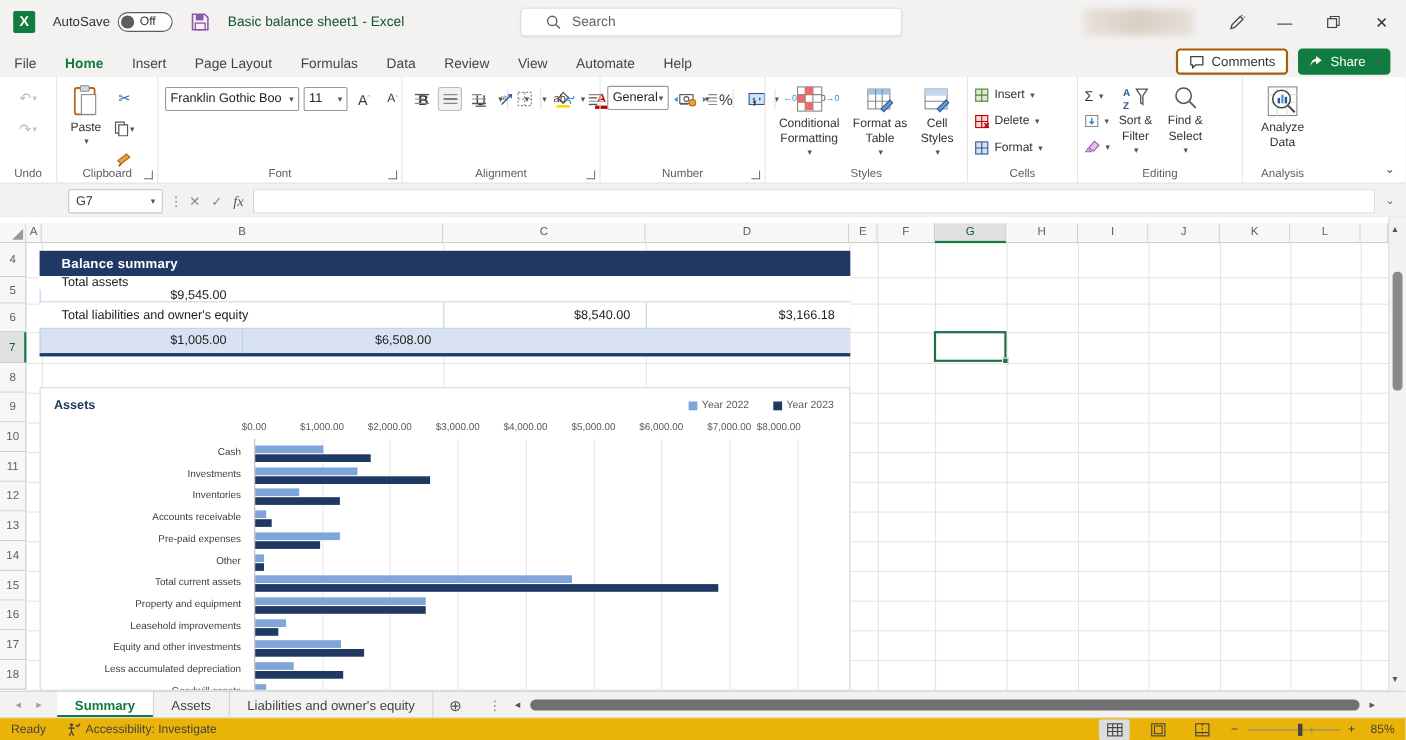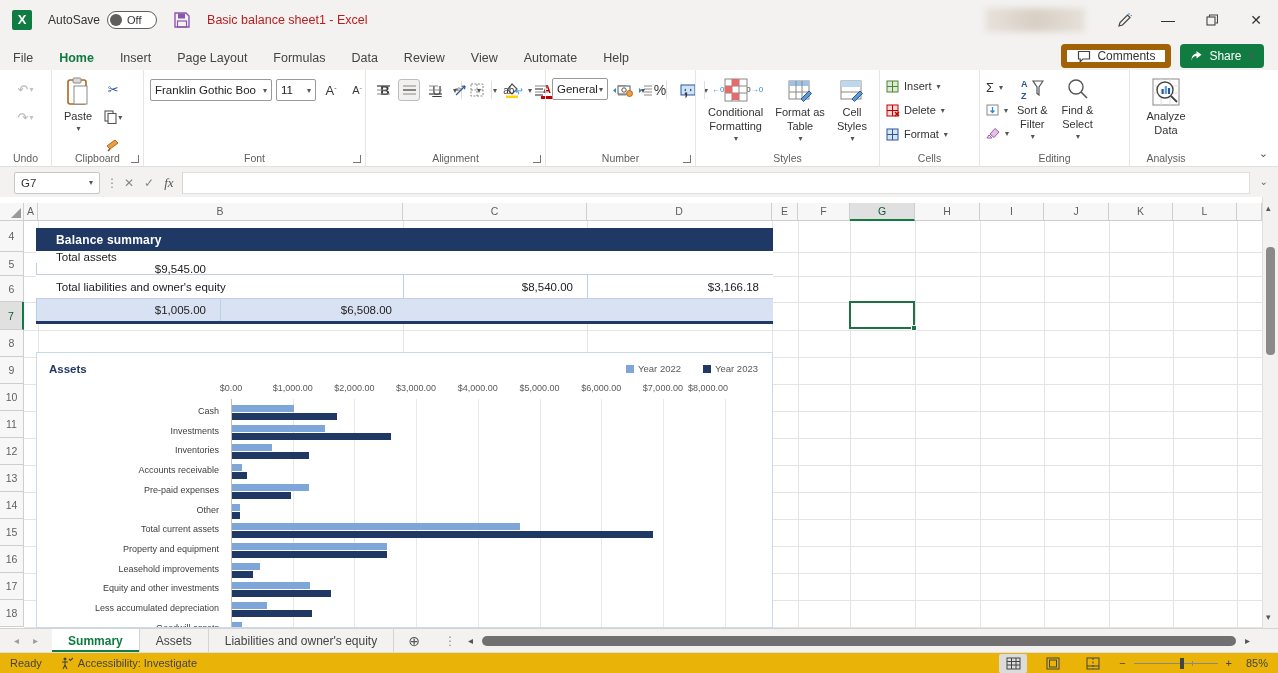--- a/index.html
+++ b/index.html
@@ -9,36 +9,36 @@
 
   
   .titlebar { position:absolute; left:0; top:0; width:100%; height:40px; display:flex; align-items:center; }
   .xl-icon { width:20px; height:20px; margin-left:12px; position:relative; background:#107C41; border-radius:2px; }
   .xl-icon::after { content:"X"; position:absolute; left:0; top:0; width:20px; height:20px; color:#fff; font-weight:bold; font-size:13px; line-height:20px; text-align:center; }
   .autosave { display:flex; align-items:center; margin-left:16px; gap:7px; font-size:12px; color:#333; }
   .toggle { width:50px; height:18px; border:1px solid #605e5c; border-radius:9px; display:flex; align-items:center; background:#fff; }
   .knob { width:12px; height:12px; border-radius:50%; background:#605e5c; margin-left:2px; }
   .toggle-label { font-size:11px; margin-left:5px; color:#333; }
   .save-ico { margin-left:16px; width:18px; height:18px; position:relative; }
-  .doc-title { margin-left:16px; font-size:12.5px; color:#b91c1c; }
+  .doc-title { margin-left:16px; font-size:12.5px; color:#14532d; }
   .searchbox { position:absolute; left:473px; top:7px; width:347px; height:26px; background:#fff; border:1px solid #e1dfdd; border-radius:4px; display:flex; align-items:center; box-shadow:0 1px 2px rgba(0,0,0,.06); }
   .searchbox .mag { margin-left:22px; }
   .searchbox span.ph { margin-left:10px; color:#616161; font-size:12.5px; }
   .acct-blur { position:absolute; left:985px; top:8px; width:100px; height:24px; background:linear-gradient(90deg,#e8e2dc,#d8cfc4,#e6e0da); filter:blur(3px); border-radius:2px; }
   .win-btns { position:absolute; right:0; top:0; height:40px; display:flex; align-items:center; }
   .win-btn { width:44px; height:40px; display:flex; align-items:center; justify-content:center; color:#333; font-size:14px; }
   .pen-ico { width:44px; height:40px; display:flex; align-items:center; justify-content:center; }
 
   
   .tabrow { position:absolute; left:0; top:44px; width:100%; height:30px; display:flex; align-items:center; }
   .rtab { padding:0 13px; height:30px; line-height:28px; font-size:12.5px; color:#444; cursor:default; position:relative; }
   .rtab.active { font-weight:bold; color:#0f7b41; }
   .rtab.active::after { content:""; position:absolute; left:12px; right:12px; bottom:2px; height:2.5px; background:#107C41; border-radius:2px; }
   .tabrow-right { position:absolute; right:14px; top:44px; display:flex; gap:9px; align-items:center; }
-  .btn-comments { display:flex; align-items:center; gap:6px; border:6px solid #a16207; background:#fff; border-radius:4px; height:24px; padding:0 10px; font-size:12px; color:#333; }
+  .btn-comments { display:flex; align-items:center; gap:6px; border:2px solid #a16207; background:#fff; border-radius:4px; height:24px; padding:0 10px; font-size:12px; color:#333; }
   .btn-share { display:flex; align-items:center; gap:6px; background:#107C41; color:#fff; border-radius:4px; height:24px; padding:0 10px; font-size:12px; }
   .btn-share .car { font-size:9px; margin-left:2px; }
 
   
   .ribbon { position:absolute; left:0; top:70px; width:100%; height:97px; background:#fff; border-bottom:1px solid #e1dfdd; display:flex; }
   .rgroup { position:relative; height:100%; border-right:1px solid #e8e6e4; padding:4px 6px 16px 6px; display:flex; align-items:flex-start; }
   .rgroup .glabel { position:absolute; bottom:2px; left:0; right:0; text-align:center; font-size:10.5px; color:#605e5c; }
   .launcher { position:absolute; bottom:3px; right:4px; width:8px; height:8px; border-right:1.5px solid #777; border-bottom:1.5px solid #777; }
   .bigbtn { display:flex; flex-direction:column; align-items:center; justify-content:flex-start; padding:3px 6px; font-size:11px; color:#333; line-height:1.25; text-align:center; border-radius:3px; }
   .bigbtn .bicon { margin-bottom:3px; }
@@ -46,21 +46,21 @@
   .icbtn { min-width:22px; height:22px; display:flex; align-items:center; justify-content:center; border-radius:3px; color:#3b3a39; font-size:13px; }
   .car { font-size:8px; color:#555; margin-left:1px; }
   .combo { border:1px solid #999; border-radius:2px; background:#fff; height:22px; display:flex; align-items:center; justify-content:space-between; padding:0 4px; font-size:11.5px; color:#222; }
   .stack { display:flex; flex-direction:row; gap:2px; }
   .vlines { display:flex; flex-direction:column; justify-content:center; gap:6px; padding-top:4px; }
   .menu-small { display:flex; align-items:center; gap:4px; height:20px; font-size:11px; color:#333; }
   .boxed { border:1px solid #bdbdbd; background:#f2f1f0; }
   .ribbon-collapse { position:absolute; right:10px; bottom:6px; color:#555; font-size:11px; }
 
   
-  .fbar { position:absolute; left:0; top:168px; width:100%; height:30px; background:#f3f2f1; display:flex; align-items:center; border-bottom:1px solid #d6d4d2; }
+  .fbar { position:absolute; left:0; top:168px; width:100%; height:30px; background:#f3f2f1; display:flex; align-items:center; border-bottom:1px solid #d6d4d2;padding-left:48px; }
   .namebox { margin-left:14px; width:86px; height:22px; background:#fff; border:1px solid #c8c6c4; border-radius:2px; display:flex; align-items:center; justify-content:space-between; padding:0 6px; font-size:11.5px; }
   .fb-dots { margin:0 6px; color:#8a8886; font-size:12px; }
   .fb-icons { display:flex; align-items:center; gap:10px; color:#8a8886; font-size:12px; margin-right:8px; }
   .fb-fx { font-style:italic; font-family:"Liberation Serif", serif; font-size:13px; color:#555; }
   .fb-input { flex:1; height:22px; background:#fff; border:1px solid #e1dfdd; border-left:1px solid #d6d4d2; margin-right:28px; }
   .fb-expand { position:absolute; right:10px; top:8px; color:#666; font-size:10px; }
 
   
   .sheet { position:absolute; left:0; top:197px; width:1262px; height:431px; background:#fff; }
   .corner { position:absolute; left:0; top:6px; width:24px; height:18px; background:#f7f7f7; border-right:1px solid #d0cecc; border-bottom:1px solid #d0cecc; }
@@ -146,20 +146,27 @@
       </div>
     </div>
     <div class="save-ico">
       <svg width="18" height="18" viewBox="0 0 18 18">
           <path d="M2 2h11l3 3v11H2z" fill="none" stroke="#8a57ae" stroke-width="1.4"></path>
           <rect x="5" y="2.5" width="7" height="5" fill="#8a57ae"></rect>
           <rect x="4.5" y="10" width="9" height="6" fill="none" stroke="#8a57ae" stroke-width="1.2"></rect>
         </svg>
     </div>
     <span class="doc-title">Basic balance sheet1  -  Excel</span>
+    <div class="searchbox">
+      <svg class="mag" width="14" height="14" viewBox="0 0 14 14">
+          <circle cx="6" cy="6" r="4.2" fill="none" stroke="#616161" stroke-width="1.3"></circle>
+          <line x1="9.2" y1="9.2" x2="13" y2="13" stroke="#616161" stroke-width="1.3"></line>
+        </svg>
+      <span class="ph">Search</span>
+    </div>
     <div class="acct-blur"></div>
     <div class="win-btns">
       <div class="pen-ico">
         <svg width="17" height="17" viewBox="0 0 17 17">
             <path d="M3 14 L4 10.5 L11.5 3 L14 5.5 L6.5 13z" fill="none" stroke="#444" stroke-width="1.2"></path>
             <path d="M12.5 1.5 l1 1 M14.8 3.2 l1 .6" stroke="#2b88d8" stroke-width="1.2"></path>
           </svg>
       </div>
       <div class="win-btn">—</div>
       <div class="win-btn">

